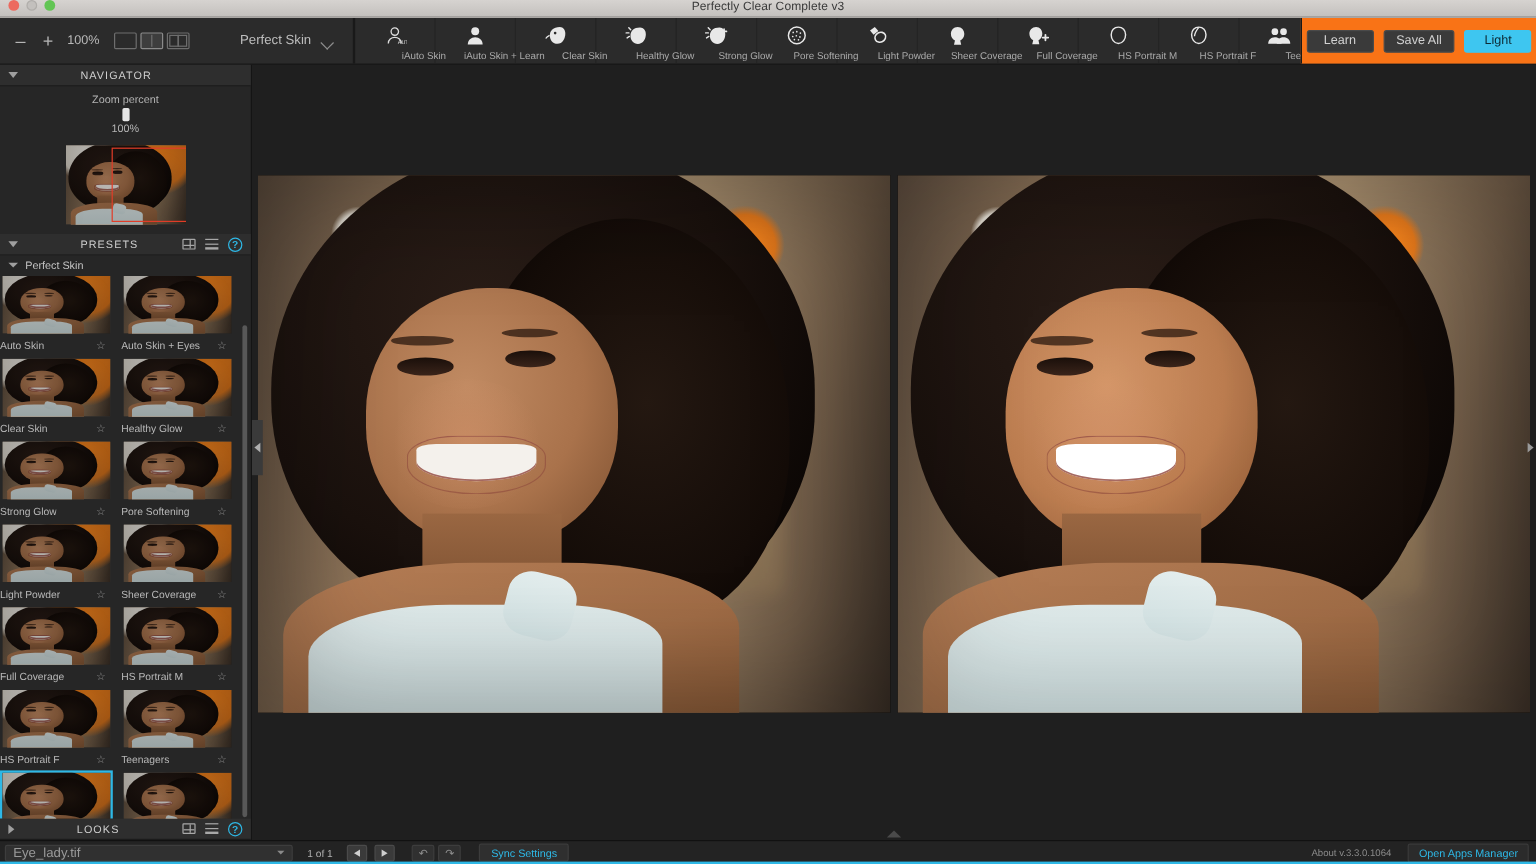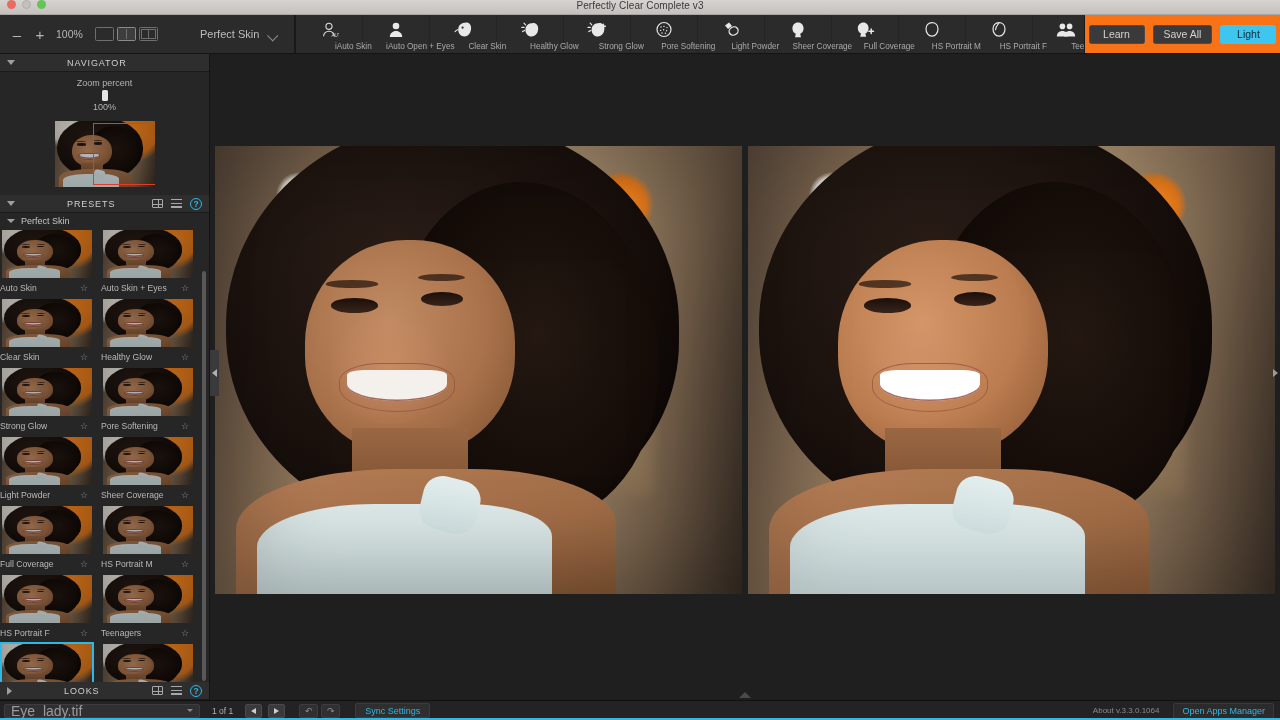--- a/index.html
+++ b/index.html
@@ -307,23 +307,23 @@
     border-bottom:6px solid #4a4a4a;
   }
 
   
   .statusbar {
     position: absolute; left: 0; bottom: 0; width: 1280px; height: 20px;
     background: #232323; border-top: 1px solid #111;
     display: flex; align-items: center; padding: 0 4px; gap: 6px;
   }
   .filebox {
-    width: 196px; height: 14px; background: #303030; border: 1px solid #3d3d3d;
+    width: 240px; height: 14px; background: #303030; border: 1px solid #3d3d3d;
     border-radius: 2px; display: flex; align-items: center; padding: 0 6px;
-    font-size: 14px; color: #9a9a9a; justify-content: space-between; text-align: right;
+    font-size: 11px; color: #9a9a9a; justify-content: space-between; text-align: right;
   }
   .filebox .cv { width:0;height:0;border-left:3px solid transparent;border-right:3px solid transparent;border-top:3.5px solid #8a8a8a; }
   .counter { font-size: 8.5px; color: #b0b0b0; margin: 0 6px; }
   .navbtn {
     width: 17px; height: 14px; background: #3a3a3a; border: 1px solid #4a4a4a;
     border-radius: 2px; display: flex; align-items: center; justify-content: center;
   }
   .navbtn .pl { width:0;height:0;border-top:3.5px solid transparent;border-bottom:3.5px solid transparent;border-right:5px solid #cfcfcf; }
   .navbtn .pr { width:0;height:0;border-top:3.5px solid transparent;border-bottom:3.5px solid transparent;border-left:5px solid #cfcfcf; }
   .undogrp { display: flex; gap: 3px; margin-left: 8px; }
@@ -394,21 +394,21 @@
         <span class="cap">iAuto Skin</span>
       </div>
 
       <div class="tbp">
         <span class="ic">
           <svg width="20" height="19" viewBox="0 0 20 19">
               <circle cx="10" cy="6" r="3.3" fill="#e8e8e8"></circle>
               <path d="M3.8 17c0-3.6 2.8-6 6.2-6s6.2 2.4 6.2 6z" fill="#e8e8e8"></path>
             </svg>
         </span>
-        <span class="cap">iAuto Open + Eyes</span>
+        <span class="cap">iAuto Skin + Learn</span>
       </div>
 
       <div class="tbp">
         <span class="ic">
           <svg width="20" height="19" viewBox="0 0 20 19">
               <path d="M13.5 2.5c3 0 4.6 2.6 4.6 5.6 0 4-2.4 8.4-6.6 8.4-3.8 0-6.3-3.2-6.3-7 0-4 2.8-7 8.3-7z" fill="#e8e8e8"></path>
               <circle cx="9.6" cy="7.6" r="1.1" fill="#2b2b2b"></circle>
               <path d="M5 9.5c-1.6.6-2.6 1.5-3.2 2.6" stroke="#e8e8e8" stroke-width="1.1" fill="none"></path>
             </svg>
         </span>

